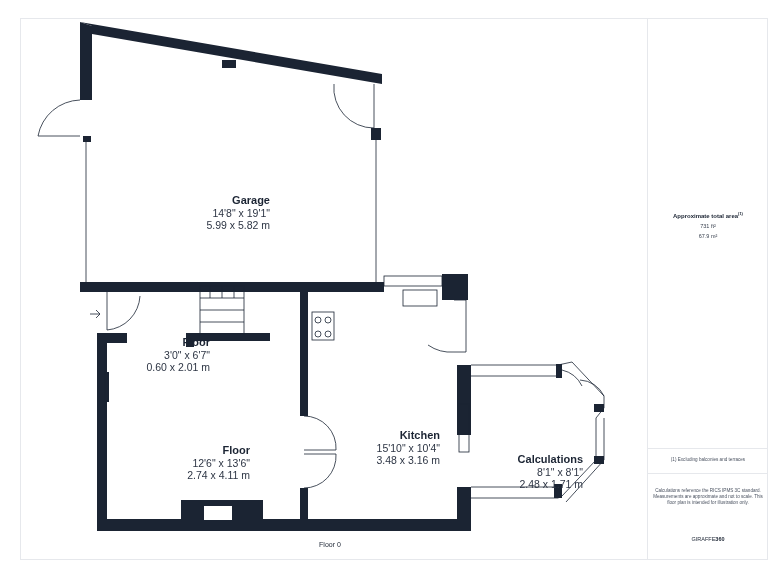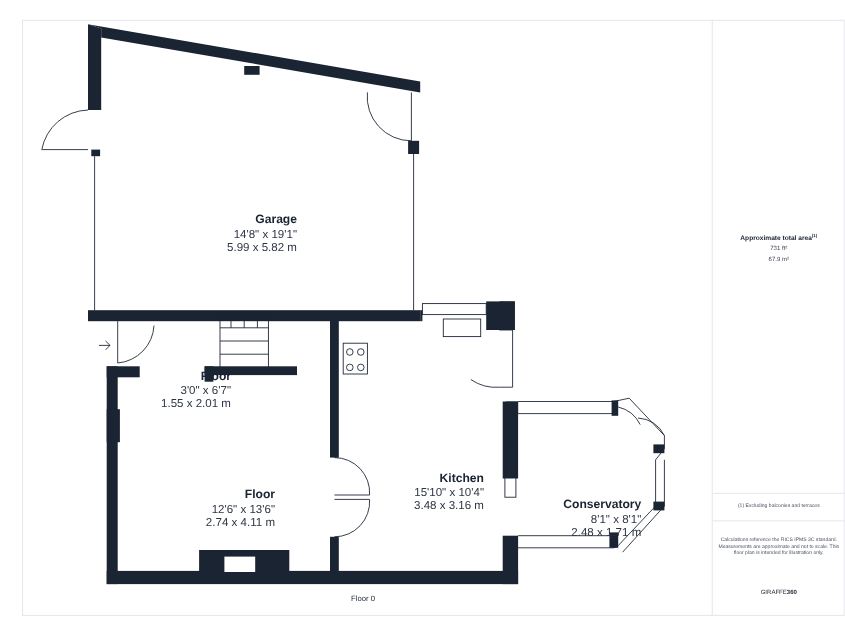--- a/index.html
+++ b/index.html
@@ -117,37 +117,37 @@
 
 <div class="lbl" style="left:170px; top:153px; width:100px;">
   <span class="name">Garage</span>
   <span class="dim">14'8" x 19'1"</span>
   <span class="dim">5.99 x 5.82 m</span>
 </div>
 
 <div class="lbl" style="left:130px; top:295px; width:80px;">
   <span class="name">Floor</span>
   <span class="dim">3'0" x 6'7"</span>
-  <span class="dim">1.55 x 2.01 m</span>
+  <span class="dim">0.60 x 2.01 m</span>
 </div>
 
 <div class="lbl" style="left:160px; top:403px; width:90px;">
   <span class="name">Floor</span>
   <span class="dim">12'6" x 13'6"</span>
   <span class="dim">2.74 x 4.11 m</span>
 </div>
 
 <div class="lbl" style="left:350px; top:388px; width:90px;">
   <span class="name">Kitchen</span>
   <span class="dim">15'10" x 10'4"</span>
   <span class="dim">3.48 x 3.16 m</span>
 </div>
 
 <div class="lbl" style="left:483px; top:412px; width:100px;">
-  <span class="name">Conservatory</span>
+  <span class="name">Calculations</span>
   <span class="dim">8'1" x 8'1"</span>
   <span class="dim">2.48 x 1.71 m</span>
 </div>
 
 <div class="floor">Floor 0</div>
 
 <div class="sidebar">
   <div class="area-title">
     <span>Approximate total area</span><sup style="font-size:4px;">(1)</sup>
   </div>

